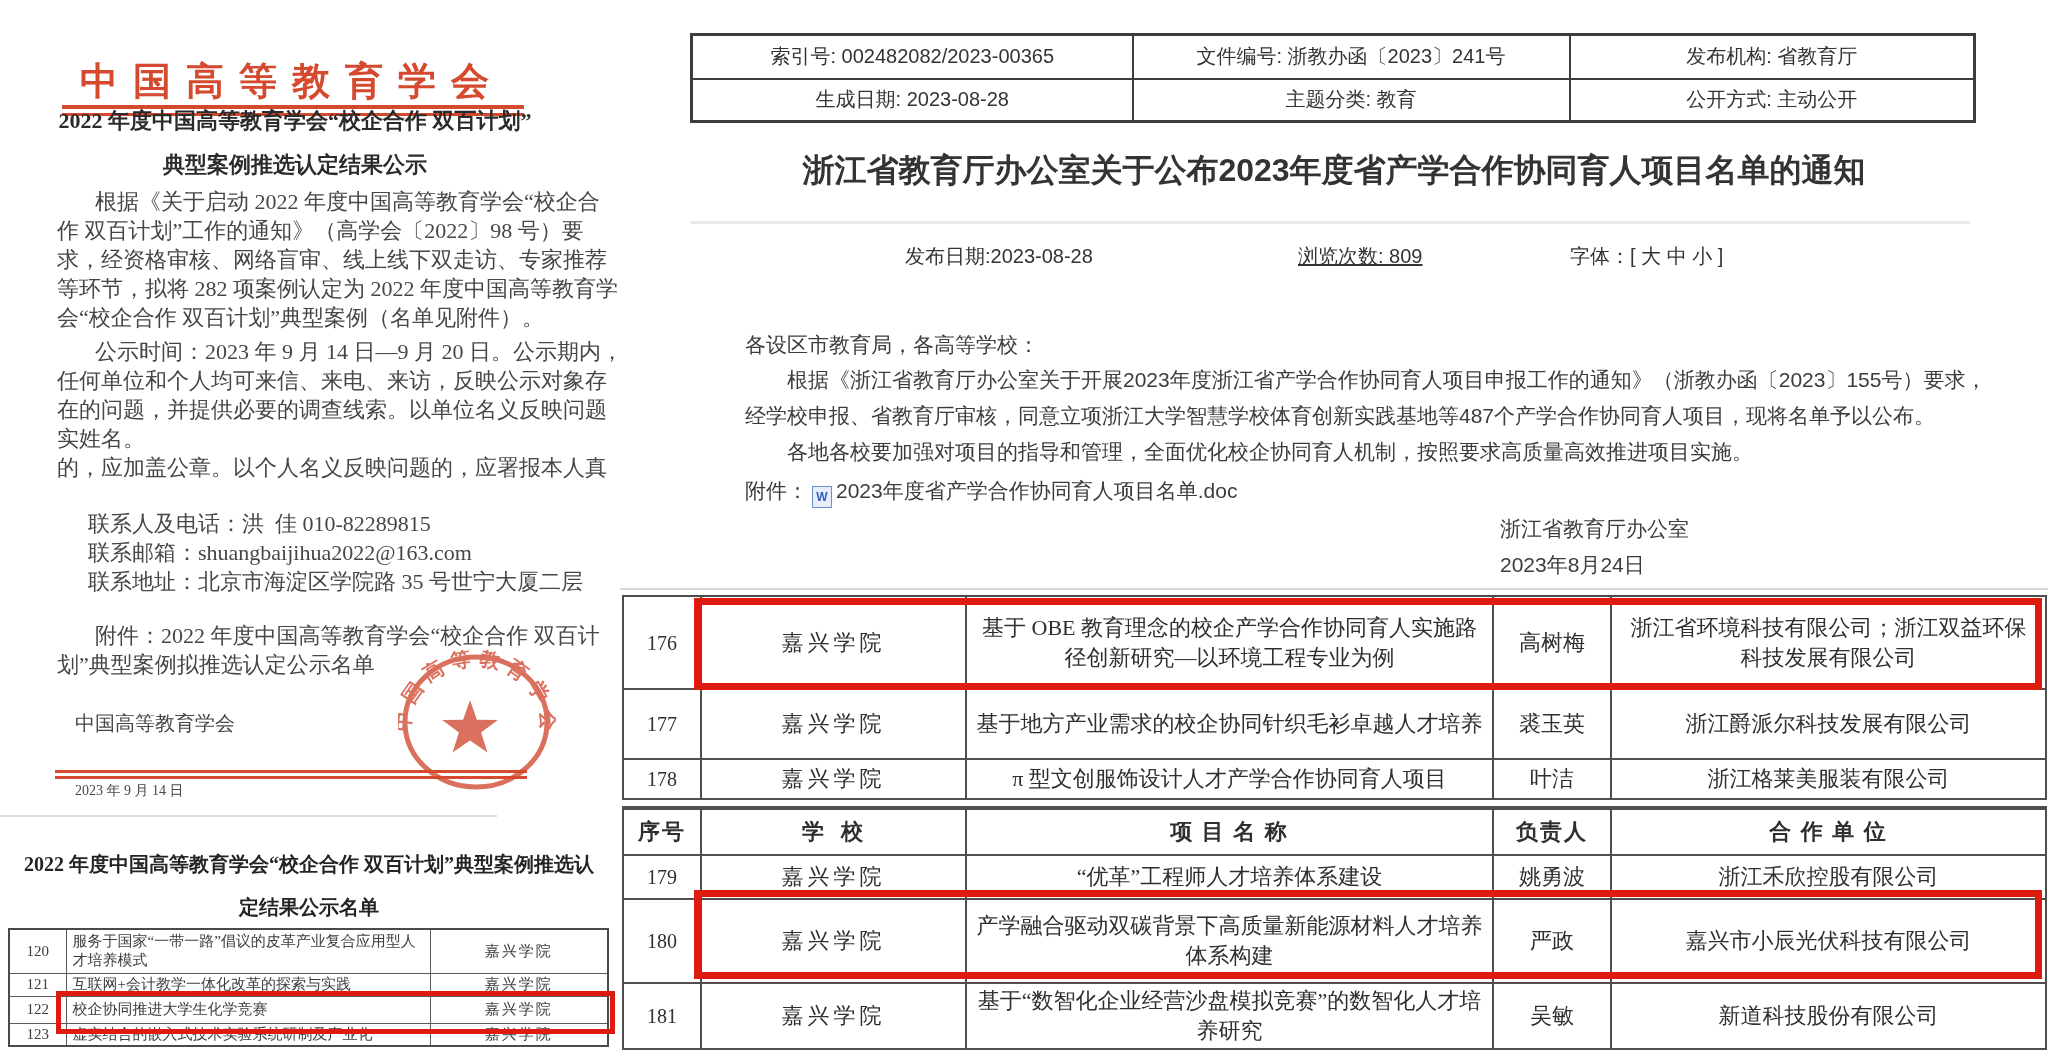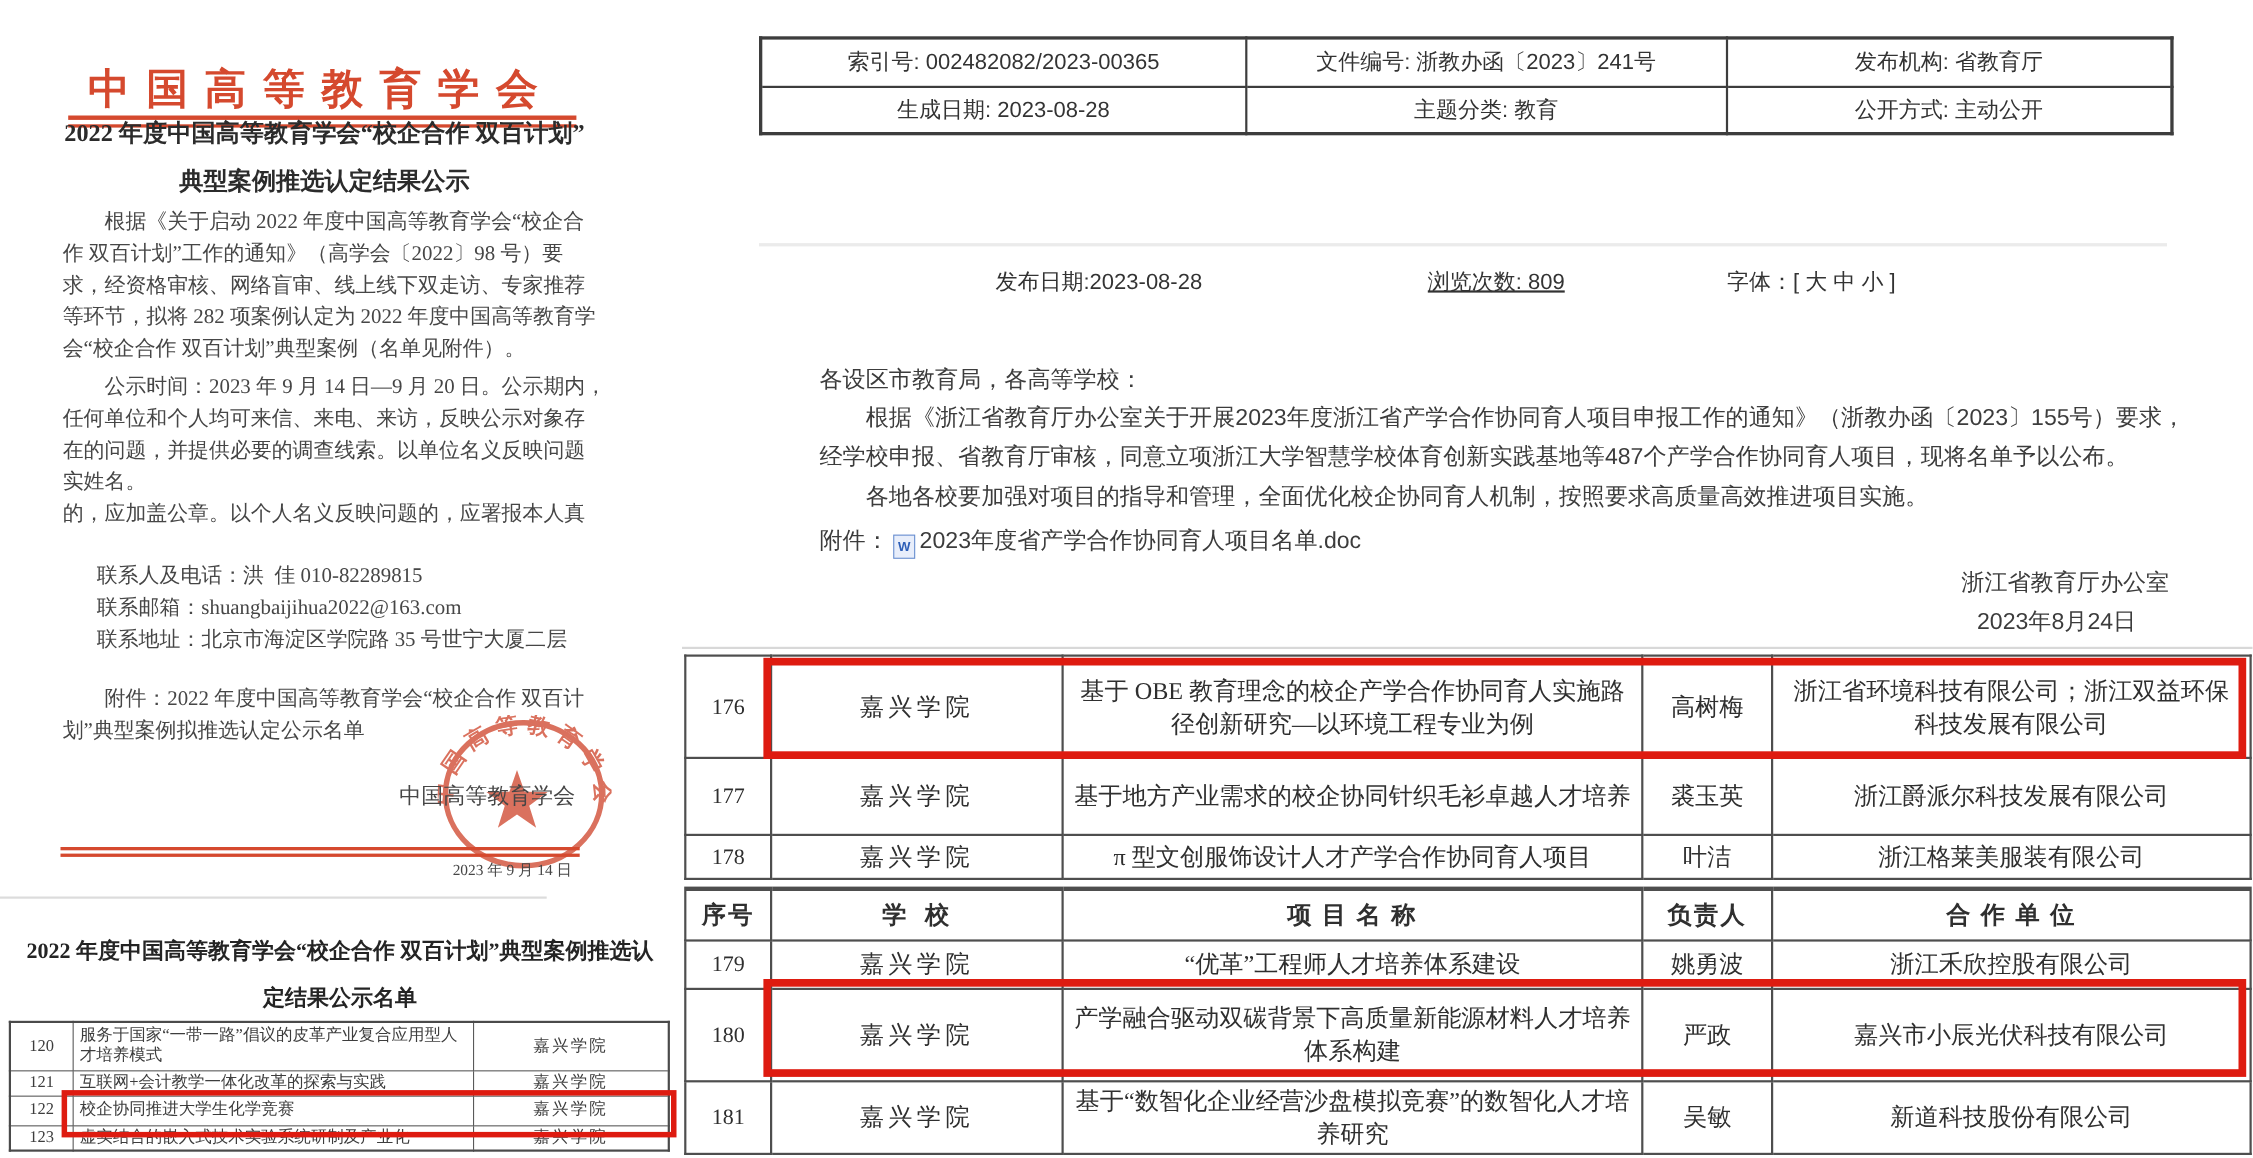--- a/index.html
+++ b/index.html
@@ -2,28 +2,28 @@
 <html><head>
 <meta charset="utf-8">
 <style>
   html,body{margin:0;padding:0;background:#fff;}
   .canvas{position:relative;width:2048px;height:1053px;background:#ffffff;overflow:hidden;
           font-family:"Liberation Sans","DejaVu Sans",sans-serif;}
   .abs{position:absolute;}
   .serif{font-family:"Liberation Serif","DejaVu Serif",serif;}
   .pre{white-space:pre;}
   .center{text-align:center;}
-  .right{text-align:right;}
+  .right{text-align:left;}
 
   
   .org-header{color:#d5492e;font-weight:bold;font-size:38px;letter-spacing:15px;text-indent:15px;text-align:center;}
   .dbl-line-top{border-top:4px solid #d5492e;border-bottom:3px solid #d5492e;height:4px;}
   .dbl-line-bottom{border-top:3px solid #d5492e;border-bottom:3px solid #d5492e;height:3px;}
   .l-title{font-weight:bold;font-size:22px;color:#2b2b2b;}
-  .l-body{font-size:19px;color:#464646;}
+  .l-body{font-size:22px;color:#464646;}
   .l-body .line{height:29px;line-height:29px;}
   .indent{padding-left:38px;}
   .sec-title{font-weight:bold;font-size:20px;color:#242424;}
 
   table{border-collapse:collapse;table-layout:fixed;}
   .ltable{width:599px;border:2px solid #4a4a4a;font-size:15px;color:#3d3d3d;}
   .ltable td{border:1px solid #5a5a5a;padding:1px 6px;line-height:19px;}
   .ltable td.num{text-align:center;font-size:15px;}
   .ltable td.school{text-align:center;letter-spacing:2px;}
 
@@ -164,20 +164,21 @@
         <td>发布机构: 省教育厅</td>
       </tr>
       <tr style="height:43px;">
         <td>生成日期: 2023-08-28</td>
         <td>主题分类: 教育</td>
         <td>公开方式: 主动公开</td>
       </tr>
     </tbody>
       </table>
 
+    <div class="abs r-title center" style="left:10px;top:148px;width:1408px;">浙江省教育厅办公室关于公布2023年度省产学合作协同育人项目名单的通知</div>
 
     <div class="abs gray-line" style="left:70px;top:221px;width:1280px;height:3px;"></div>
 
     <span class="abs meta-item pre" style="left:285px;top:243px;">发布日期:2023-08-28</span>
     <span class="abs meta-item pre" style="left:678px;top:243px;text-decoration:underline;">浏览次数: 809</span>
     <span class="abs meta-item pre" style="left:950px;top:243px;">字体：[ 大 中 小 ]</span>
 
     <div class="abs r-body pre" style="left:125px;top:331px;">各设区市教育局，各高等学校：</div>
 
     <div class="abs r-body" style="left:125px;top:362px;width:1200px;">

